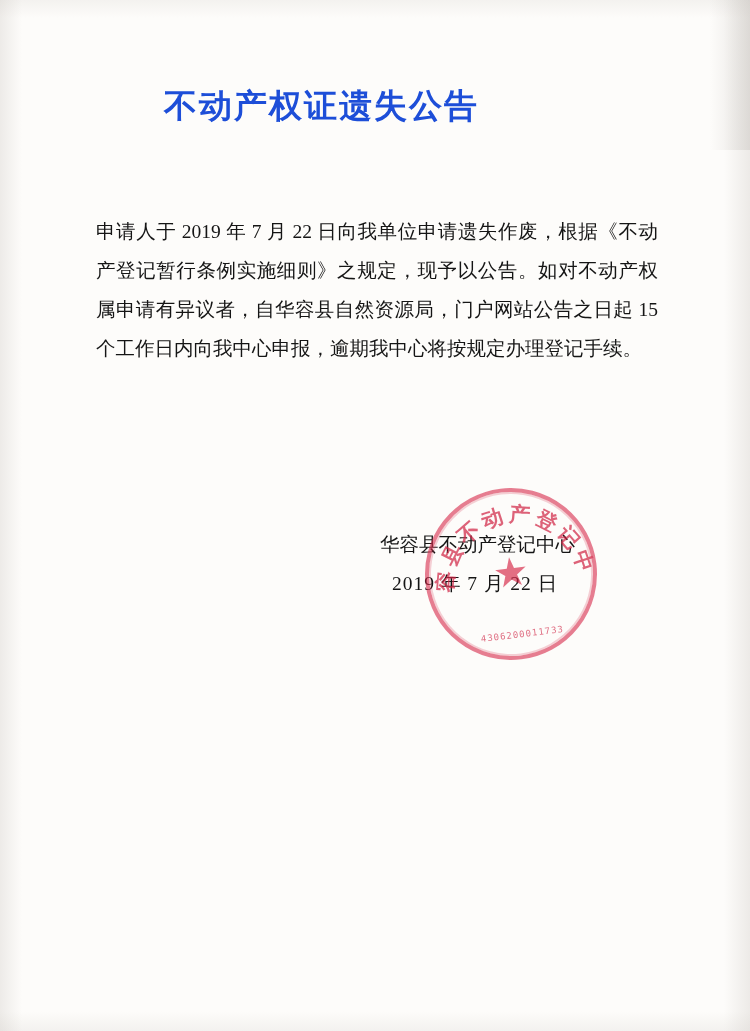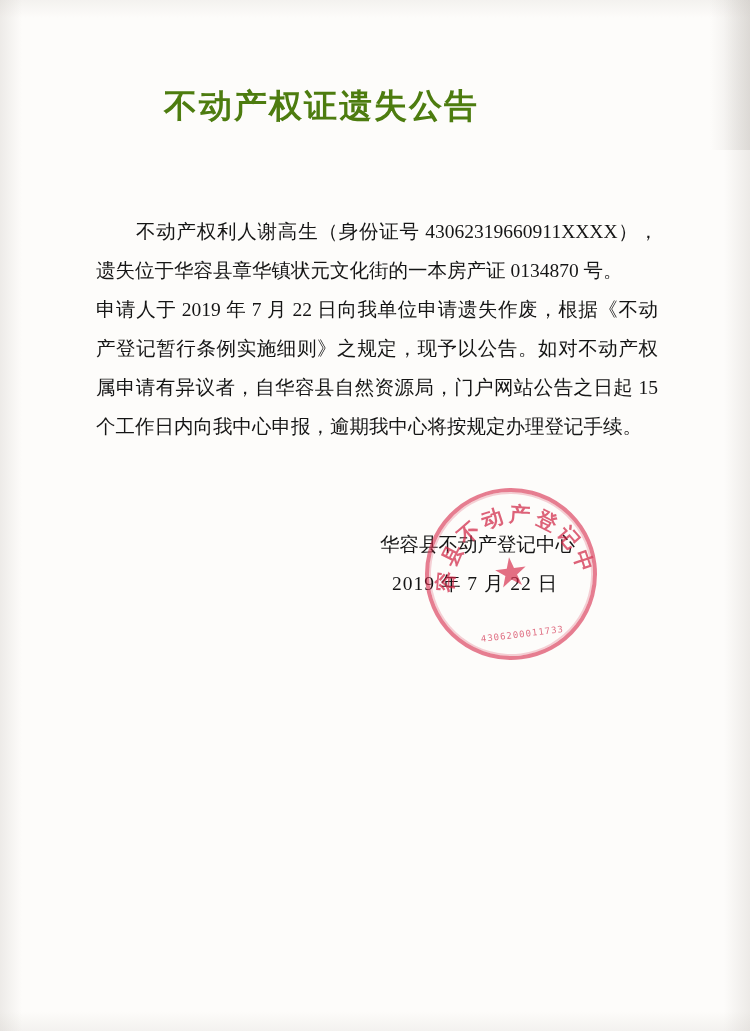--- a/index.html
+++ b/index.html
@@ -44,21 +44,21 @@
   .doc-title {
     position: absolute;
     top: 84px;
     left: 0;
     width: 643px;
     text-align: center;
     font-family: "DejaVu Sans", "Liberation Sans", sans-serif;
     font-weight: bold;
     font-size: 33px;
     letter-spacing: 2px;
-    color: #4d7c0f;
+    color: #1d4ed8;
   }
 
   .doc-subtitle {
     position: absolute;
     top: 145px;
     left: 0;
     width: 750px;
     text-align: center;
     font-size: 19px;
     letter-spacing: 1px;
@@ -157,21 +157,20 @@
 
 <div class="page">
 
   <div class="paper-tint"></div>
   <div class="edge-blotch"></div>
 
   <div class="doc-title">不动产权证遗失公告</div>
 
 
   <div class="body-block">
-    <p class="indent">不动产权利人谢高生（身份证号 43062319660911XXXX），遗失位于华容县章华镇状元文化街的一本房产证 0134870 号。</p>
     <p>申请人于 2019 年 7 月 22 日向我单位申请遗失作废，根据《不动产登记暂行条例实施细则》之规定，现予以公告。如对不动产权属申请有异议者，自华容县自然资源局，门户网站公告之日起 15 个工作日内向我中心申报，逾期我中心将按规定办理登记手续。</p>
   </div>
 
   <div class="sign-block">
     <div>华容县不动产登记中心</div>
     <div class="sign-date">2019 年 7 月 22 日</div>
   </div>
 
   <div class="seal">
     <div class="seal-inner"></div>

